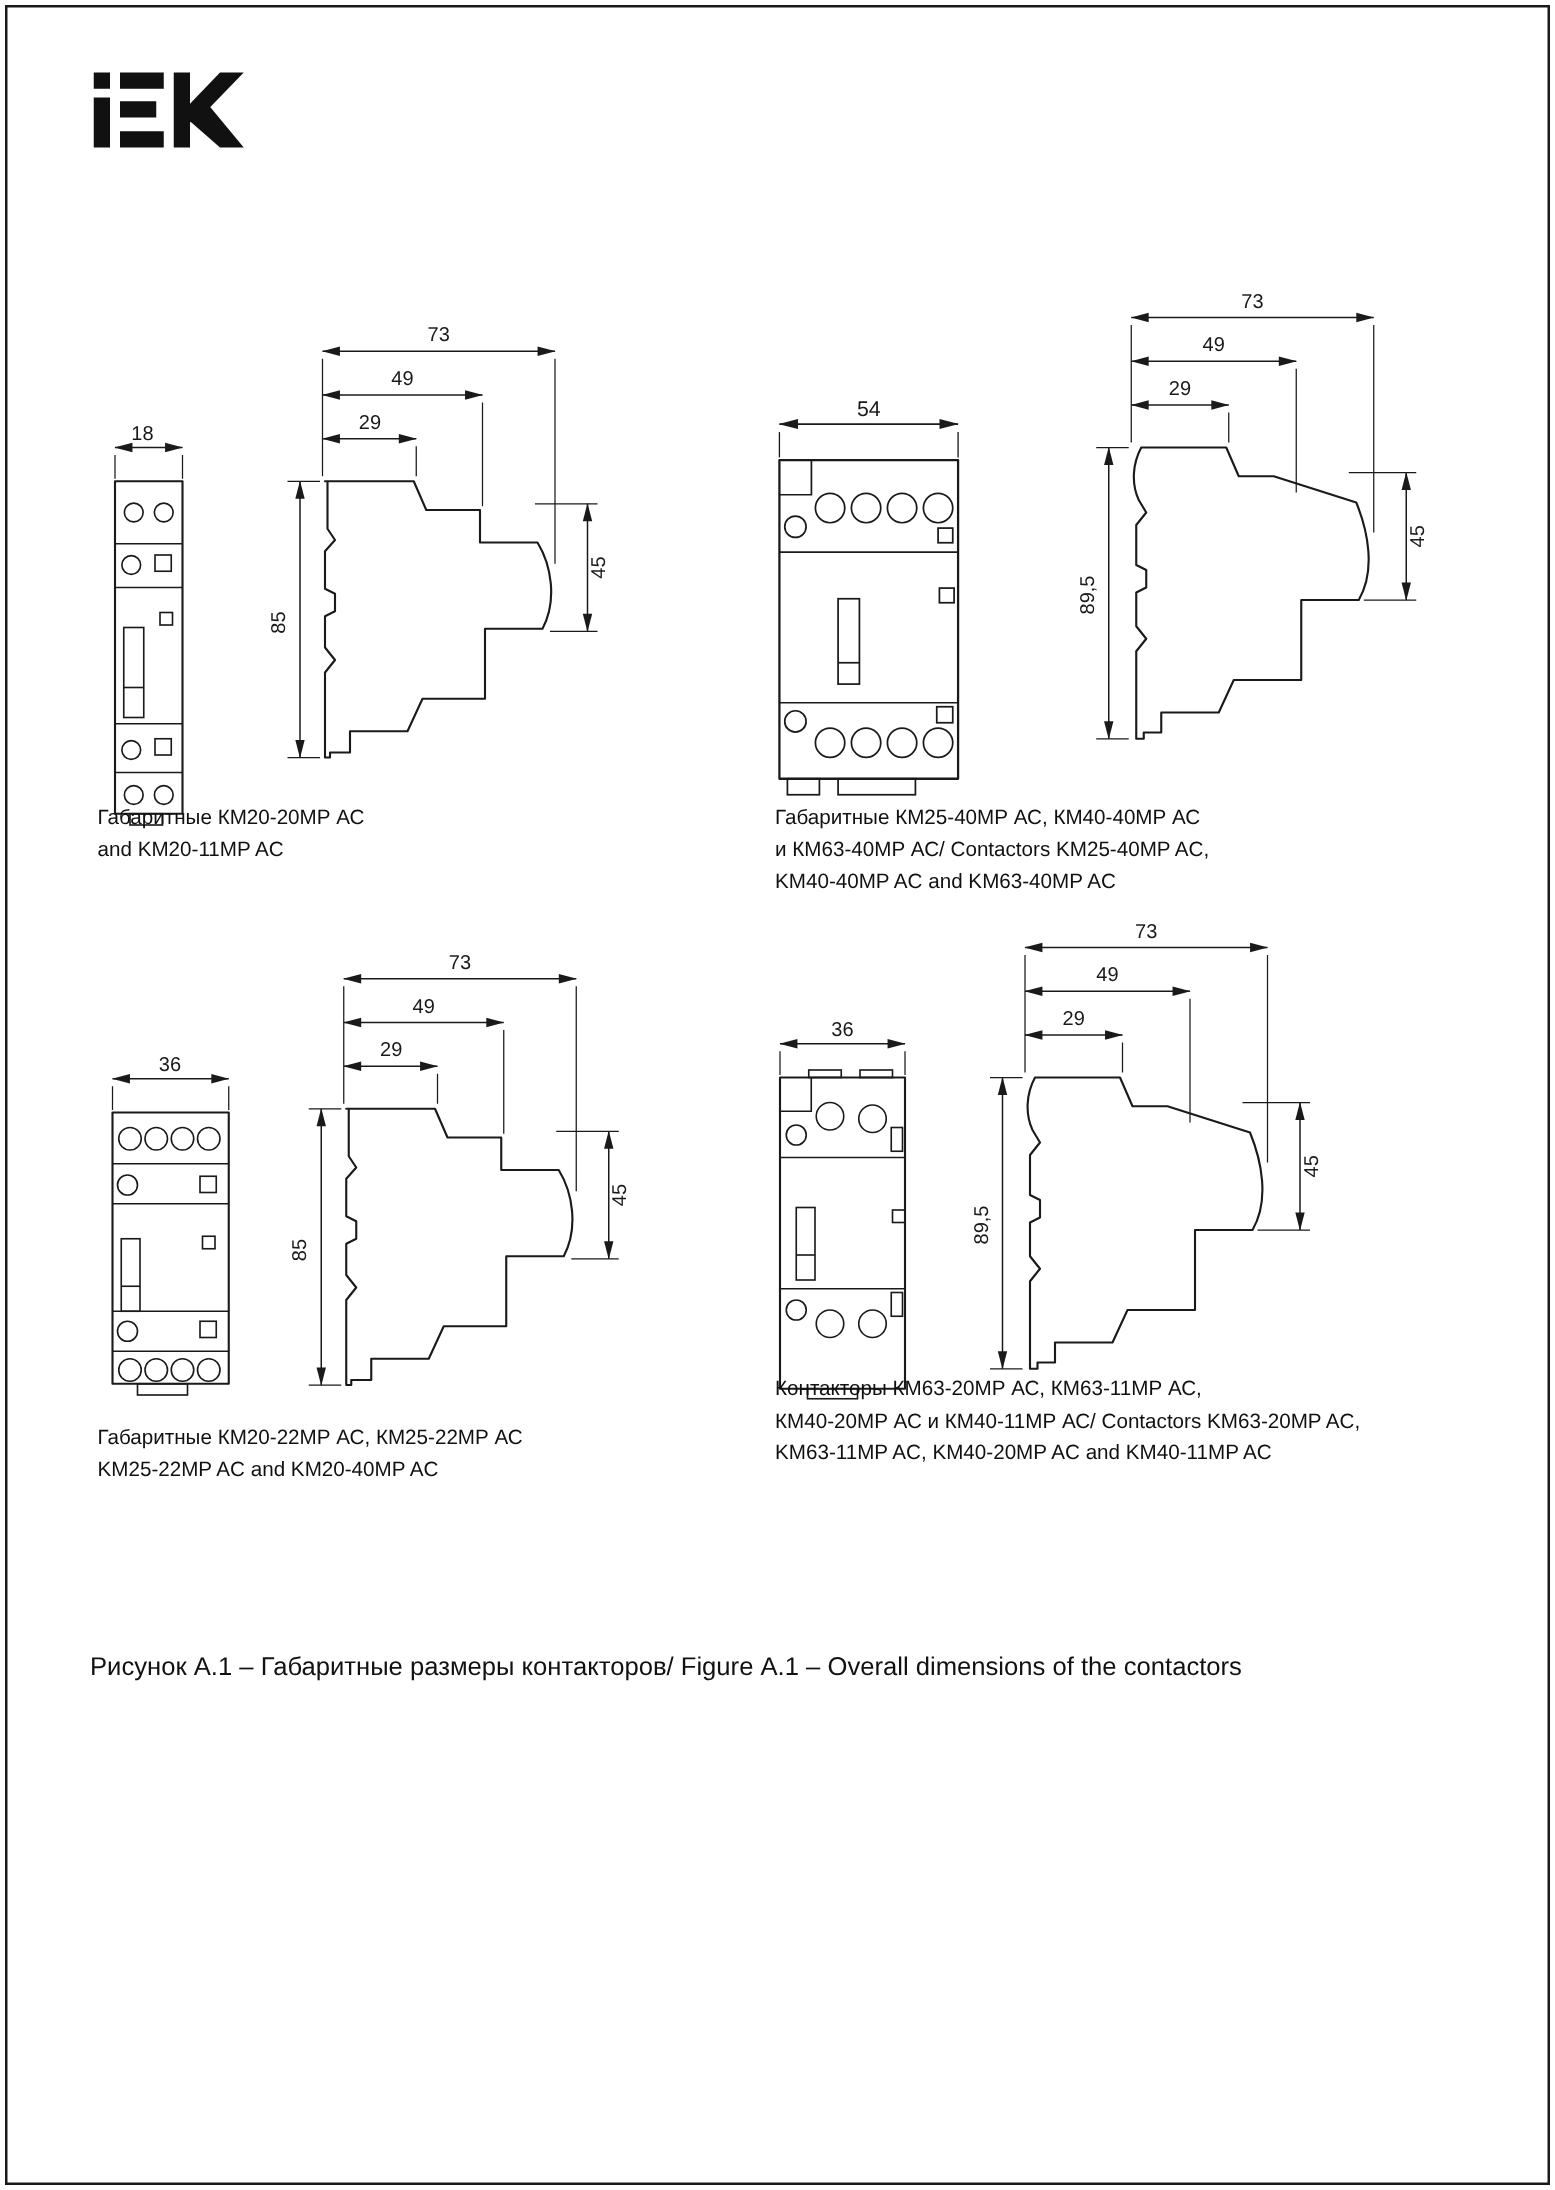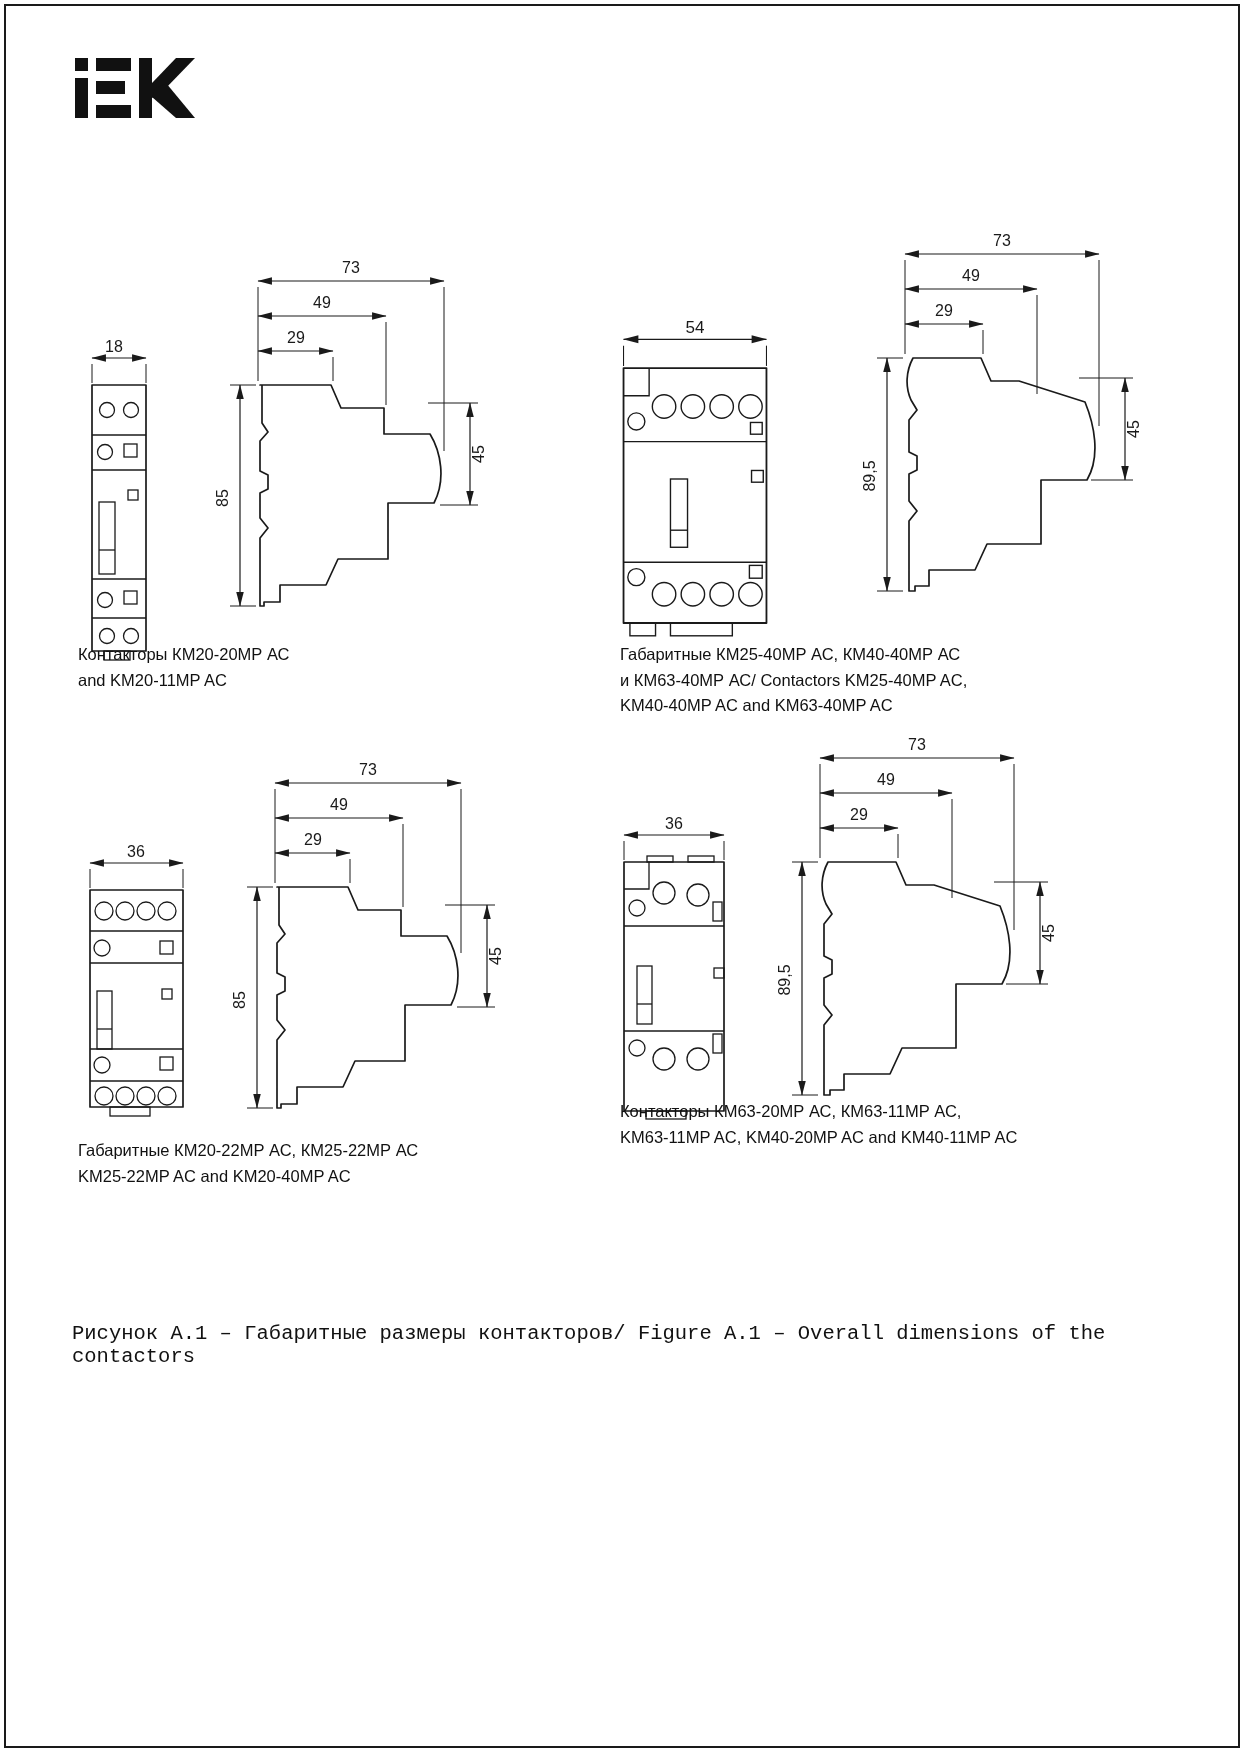--- a/index.html
+++ b/index.html
@@ -2,21 +2,21 @@
 <html><head>
 <meta charset="utf-8">
 <style>
   html,body{margin:0;padding:0;background:#e8e8e8;}
   .page{position:relative;width:1244px;height:1752px;background:#ffffff;
         font-family:"Liberation Sans", sans-serif;overflow:hidden;}
   .page-frame{position:absolute;left:4px;top:4px;right:4px;bottom:4px;
               border:2px solid #1a1a1a;pointer-events:none;}
   .abs{position:absolute;}
   .caption{font-size:16.5px;line-height:25.5px;color:#111;}
-  .figcap{font-size:20.5px;color:#111;font-family:Liberation Mono, monospace;}
+  .figcap{font-size:20.5px;color:#111;}
   svg{overflow:visible;}
   .dim{stroke:#1a1a1a;stroke-width:1.2;fill:none;}
   .ext{stroke:#1a1a1a;stroke-width:1;fill:none;}
   .body{stroke:#1a1a1a;stroke-width:1.7;fill:none;stroke-linejoin:round;}
   .ln{stroke:#1a1a1a;stroke-width:1.3;fill:none;}
   .dimtxt{font-family:"Liberation Sans",sans-serif;font-size:16px;fill:#1a1a1a;text-anchor:middle;}
   .logo-shape{fill:#111;}
 </style>
 </head>
 <body>
@@ -88,21 +88,21 @@
     <line class="dim" x1="28" y1="132" x2="28" y2="353" marker-start="url(#arw)" marker-end="url(#arw)"></line>
     <line class="ext" x1="18" y1="132" x2="44" y2="132"></line>
     <line class="ext" x1="18" y1="353" x2="44" y2="353"></line>
     <text class="dimtxt" transform="rotate(-90 272 201)" x="272" y="201">45</text>
     <line class="dim" x1="258" y1="150" x2="258" y2="252" marker-start="url(#arw)" marker-end="url(#arw)"></line>
     <line class="ext" x1="216" y1="150" x2="266" y2="150"></line>
     <line class="ext" x1="228" y1="252" x2="266" y2="252"></line>
     <path class="body" d="M48,132 H119 L129,155 H172 V181 H218 C229,199 234,227 222,250 L176,250 V306 H126 L114,332 H68 V349 H52 V353 H48 V285 L56,275 48,265 V240 L56,236 V222 L48,218 V188 L56,179 50,170 V132 Z"></path>
   </svg>
   <div class="abs caption" style="left:78px;top:642px;width:470px">
-    <div>Контакторы КМ20-20МР АС</div>
+    <div>Габаритные КМ20-20МР АС</div>
     <div>and KM20-11MP AC</div>
   </div>
 
   
   
   <svg class="abs" style="left:615px;top:319px" width="160" height="352" viewBox="0 0 150 330">
     <text class="dimtxt" x="75" y="13">54</text>
     <line class="dim" x1="8" y1="19" x2="142" y2="19" marker-start="url(#arw)" marker-end="url(#arw)"></line>
     <line class="ext" x1="8" y1="25" x2="8" y2="44"></line>
     <line class="ext" x1="142" y1="25" x2="142" y2="44"></line>
@@ -261,18 +261,19 @@
     <line class="ext" x1="18" y1="132" x2="44" y2="132"></line>
     <line class="ext" x1="18" y1="365" x2="44" y2="365"></line>
     <text class="dimtxt" transform="rotate(-90 280 203)" x="280" y="203">45</text>
     <line class="dim" x1="266" y1="152" x2="266" y2="254" marker-start="url(#arw)" marker-end="url(#arw)"></line>
     <line class="ext" x1="220" y1="152" x2="274" y2="152"></line>
     <line class="ext" x1="232" y1="254" x2="274" y2="254"></line>
     <path class="body" d="M54,132 H122 L132,155 H160 L226,176 C235,198 242,230 228,254 L182,254 V318 H128 L116,344 H70 V360 H56 V365 H50 V295 L58,285 50,275 V248 L58,244 V230 L50,226 V194 L58,184 52,174 C46,161 47,145 54,132 Z"></path>
   </svg>
   <div class="abs caption" style="left:620px;top:1099px;width:560px">
     <div>Контакторы КМ63-20МР АС, КМ63-11МР АС,</div>
+    <div>КМ40-20МР АС и КМ40-11МР АС/ Contactors KM63-20MP AC,</div>
     <div>KM63-11MP AC, KM40-20MP AC and KM40-11MP AC</div>
   </div>
 
   
   <div class="abs figcap" style="left:72px;top:1322px;width:1100px">Рисунок А.1 – Габаритные размеры контакторов/  Figure А.1 – Overall dimensions of the contactors</div>
 </div>
 
 </body></html>

